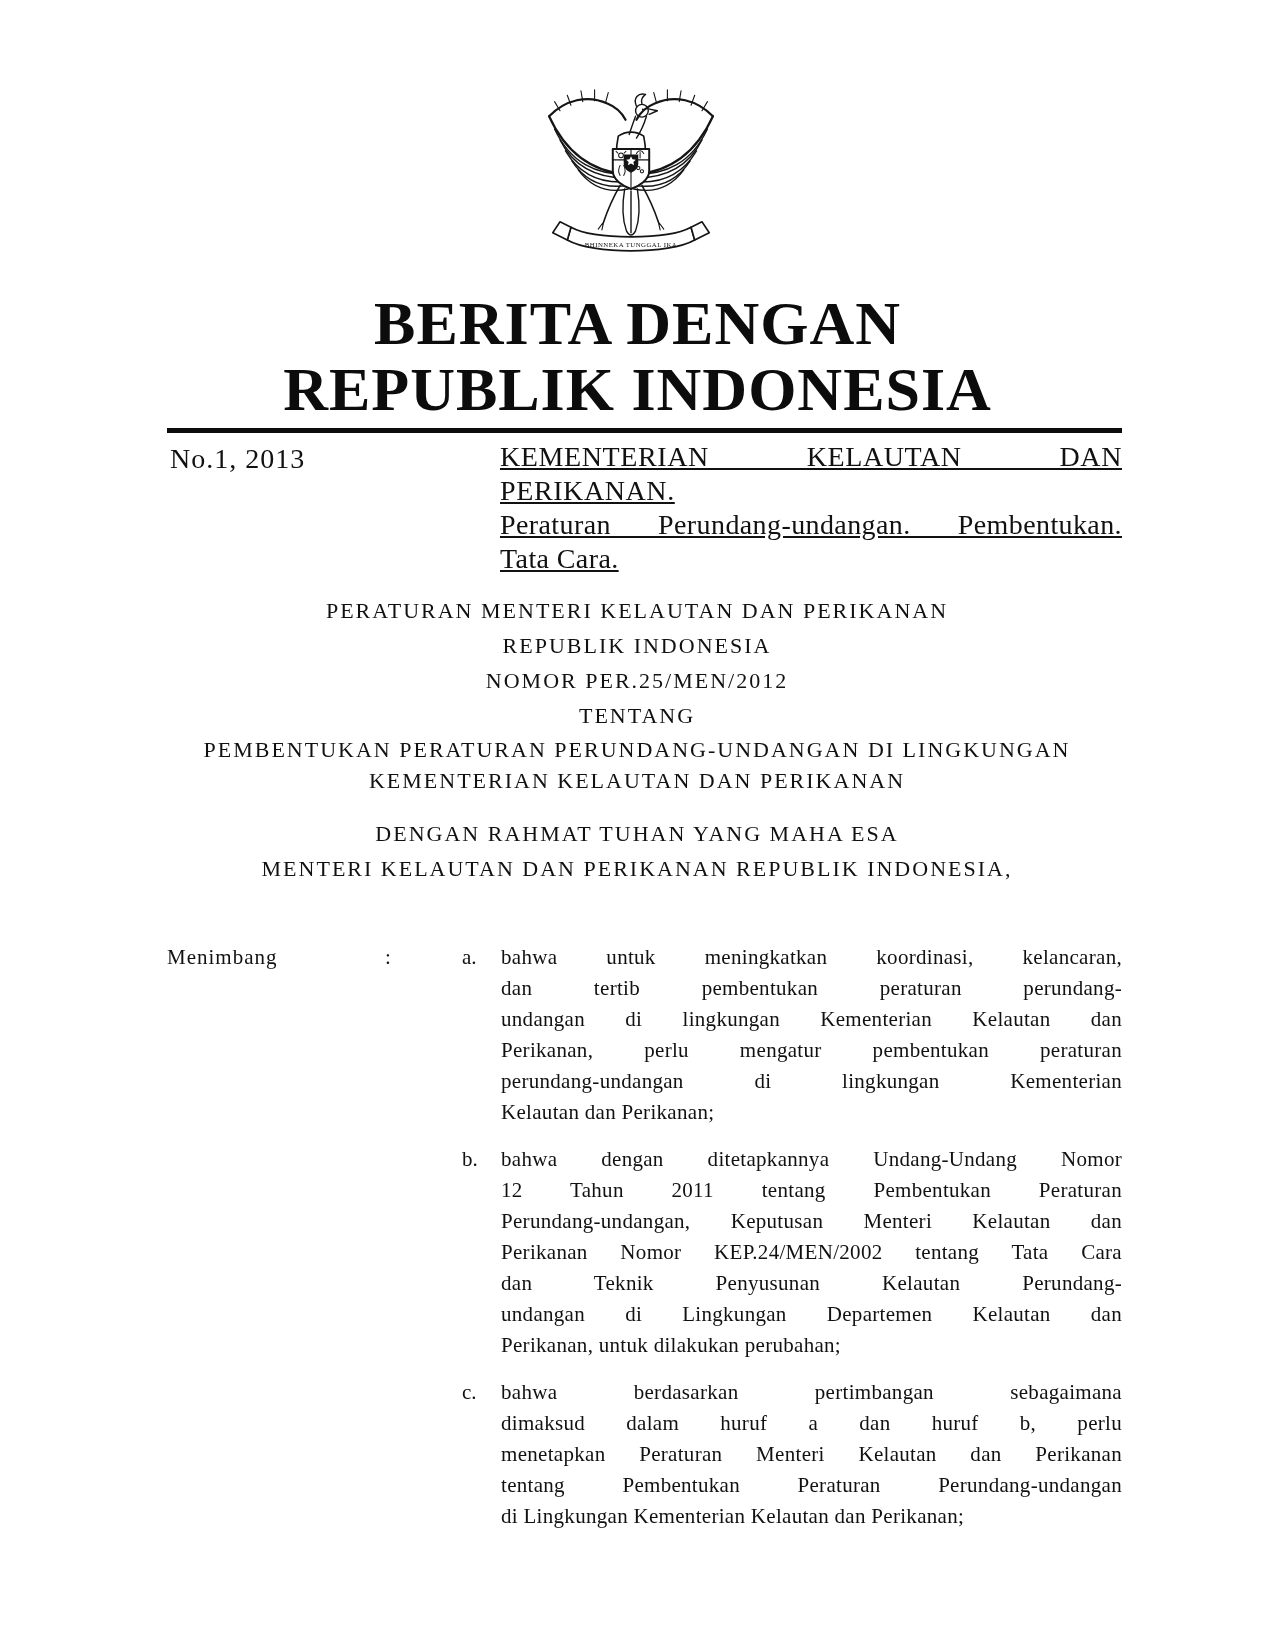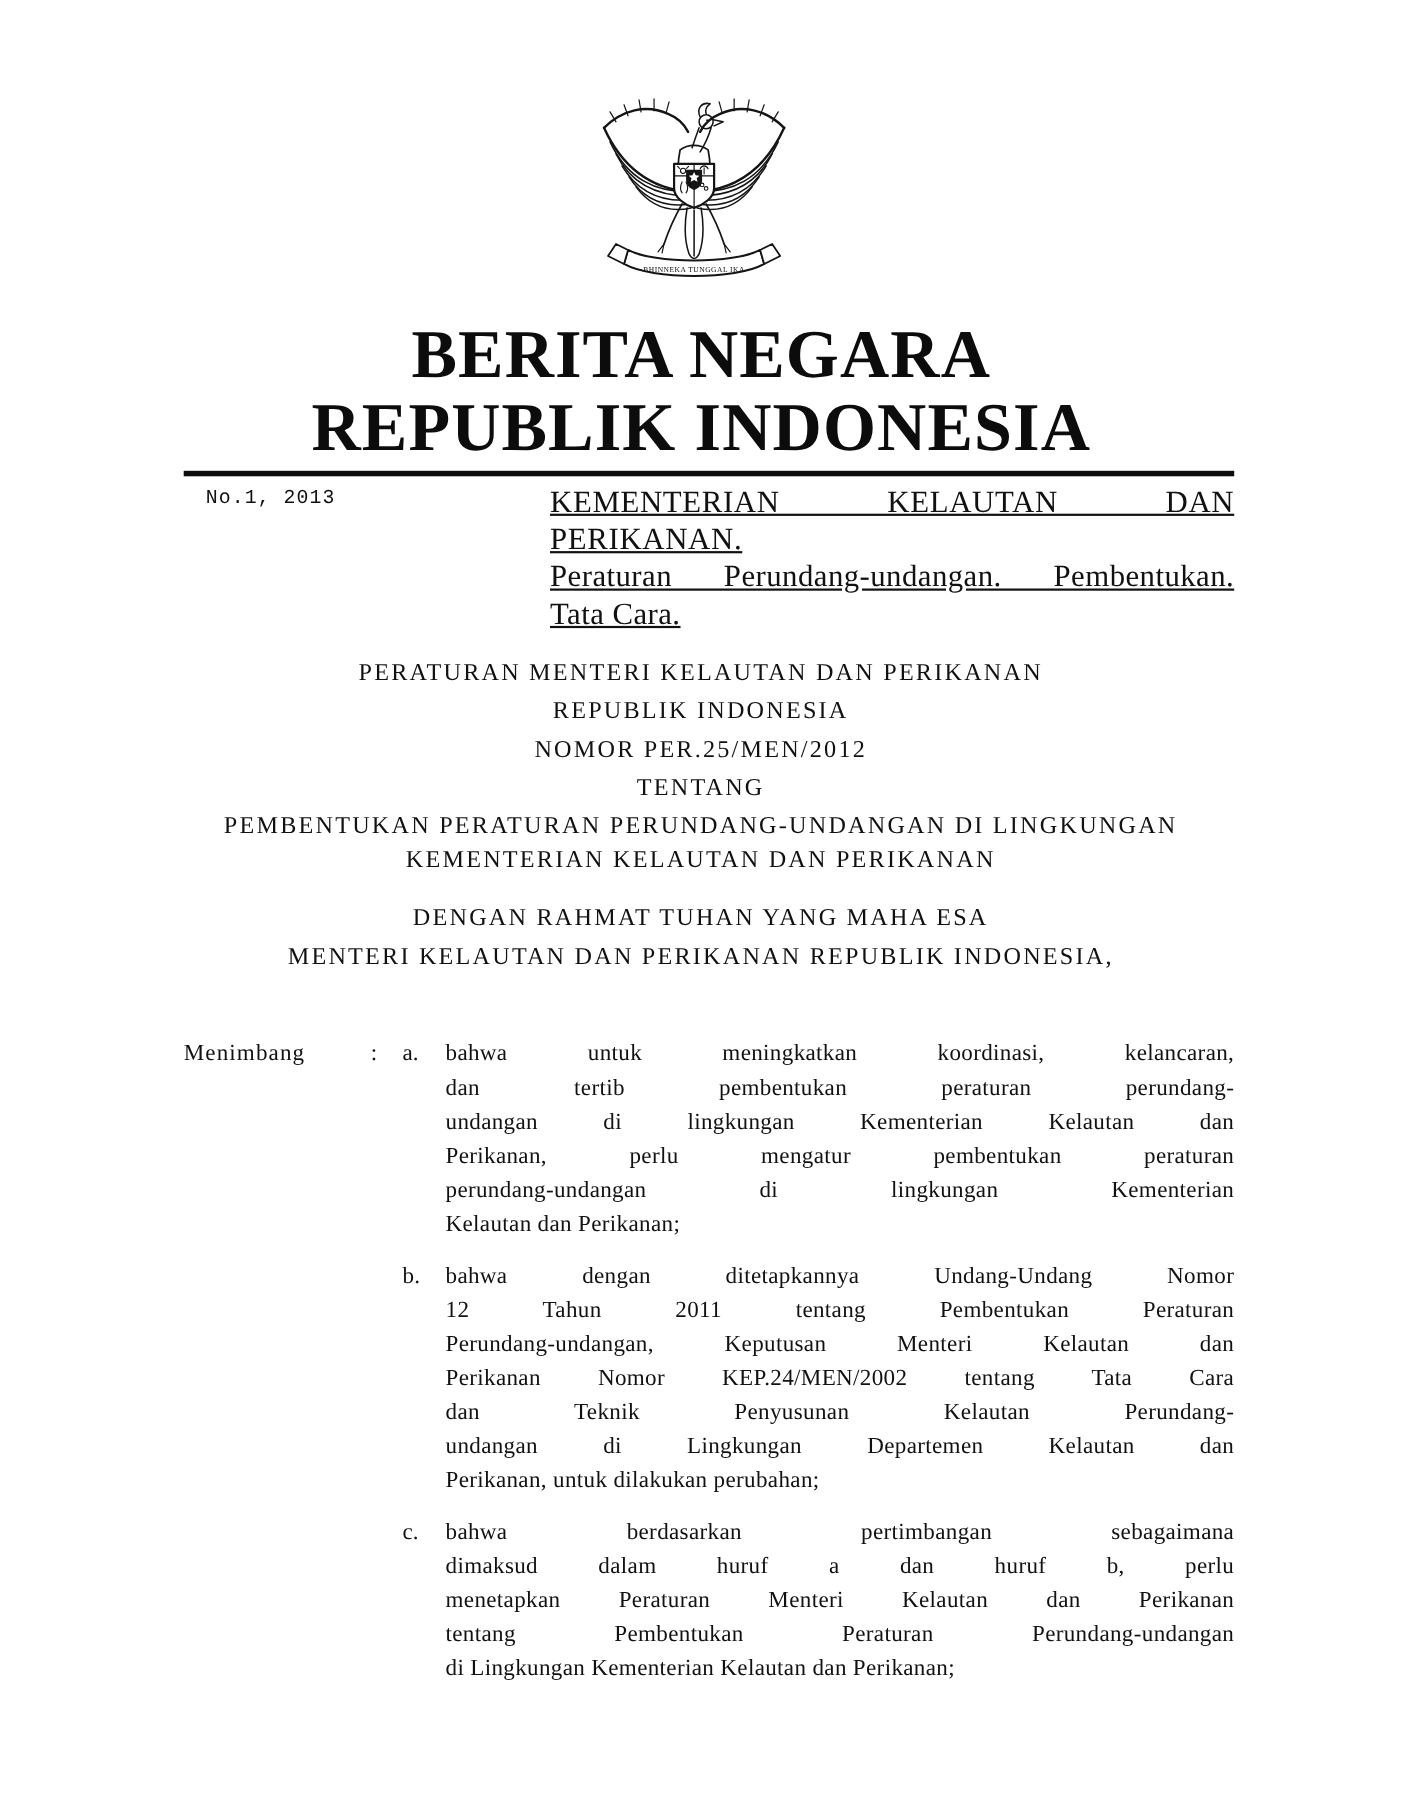--- a/index.html
+++ b/index.html
@@ -18,34 +18,34 @@
   
   .masthead { position:absolute; top:290px; left:0; width:1275px; text-align:center; }
   .mast-line {
     font-size:62px; font-weight:bold; line-height:66px;
     letter-spacing:1px; color:#0c0c0c; white-space:nowrap;
   }
   .rule { position:absolute; top:428px; left:167px; width:955px; height:5px; background:#0c0c0c; }
 
   
   .gazette-header { position:absolute; top:440px; left:167px; width:955px; }
-  .gazette-number { position:absolute; left:20px; top:3px; font-size:18px; letter-spacing:1px;font-family:Liberation Mono, monospace; }
+  .gazette-number { position:absolute; left:3px; top:3px; font-size:28px; letter-spacing:1px; }
   .gazette-subject { position:absolute; left:333px; top:0; width:622px; font-size:28px;text-decoration:underline; }
   .subject-line { line-height:34px; letter-spacing:0.4px; }
   .subject-line.caps { letter-spacing:0.6px; }
 
   
   .title-block { position:absolute; top:593px; left:167px; width:940px; text-align:center; }
   .t-line { font-size:22px; letter-spacing:2px; height:35px; line-height:35px; white-space:nowrap; }
   .t-line.tight  { height:33px; line-height:33px; }
   .t-line.tight2 { height:30px; line-height:30px; }
   .t-line.invocation { margin-top:20px; }
 
   
-  .considering { position:absolute; top:942px; left:167px; width:955px; display:flex; font-size:21px; }
+  .considering { position:absolute; top:942px; left:167px; width:955px; display:flex; font-size:21px;gap:48px; }
   .c-label { width:170px; line-height:31px; letter-spacing:1px; flex:0 0 auto; }
   .c-colon { width:29px;  line-height:31px; flex:0 0 auto; }
   .c-items { flex:1 1 auto; }
   .c-item { display:flex; }
   .c-item + .c-item { margin-top:16px; }
   .c-marker { width:39px; line-height:31px; flex:0 0 auto; }
   .c-text { flex:1 1 auto; }
   .bl { line-height:31px; letter-spacing:0.3px; }
   .j { text-align:justify; text-align-last:justify; }
 
@@ -112,21 +112,21 @@
 
     <g>
       <path d="M30,172 C58,188 142,188 170,172 L166,158 C140,172 60,172 34,158 z" fill="#ffffff" stroke-width="1.8"></path>
       <path d="M30,172 L14,164 22,152 34,158 z" fill="#ffffff" stroke-width="1.6"></path>
       <path d="M170,172 L186,164 178,152 166,158 z" fill="#ffffff" stroke-width="1.6"></path>
       <text x="100" y="180" text-anchor="middle" font-size="7.5" letter-spacing="0.5" fill="#151515" stroke="none" font-family="Liberation Serif, serif">BHINNEKA TUNGGAL IKA</text>
     </g>
   </svg>
 
   <header class="masthead">
-    <div class="mast-line">BERITA NEGARA</div>
+    <div class="mast-line">BERITA DENGAN</div>
     <div class="mast-line">REPUBLIK INDONESIA</div>
   </header>
   <div class="rule"></div>
 
   <section class="gazette-header">
     <div class="gazette-number">No.1, 2013</div>
     <div class="gazette-subject">
       <div class="subject-line caps j">KEMENTERIAN KELAUTAN DAN PERIKANAN.</div>
       <div class="subject-line j">Peraturan Perundang-undangan. Pembentukan.</div>
       <div class="subject-line">Tata Cara.</div>

